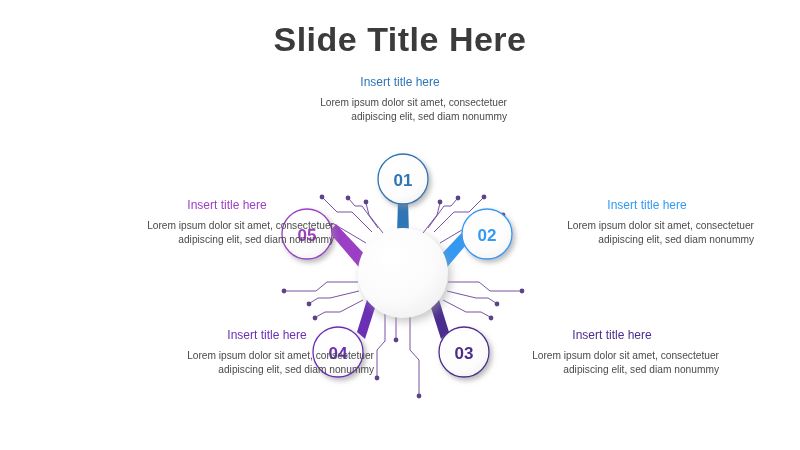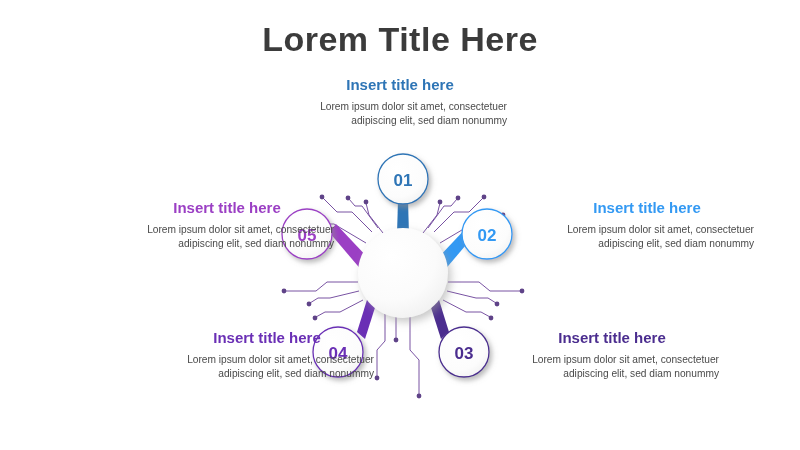--- a/index.html
+++ b/index.html
@@ -27,22 +27,22 @@
     font-weight: bold;
     letter-spacing: 0.5px;
     color: #3b3b3b;
   }
   .block {
     position: absolute;
     width: 214px;
     text-align: center;
   }
   .block-title {
-    font-size: 15px;
-    font-weight: bold;
+    font-size: 12px;
+    font-weight: normal;
     line-height: 1.3;
     margin-bottom: 5px;
   }
   .block-body {
     font-size: 10.2px;
     line-height: 1.45;
     color: #4a4a4a;
     text-align: right;
   }
   #blk-1 { left: 293px; top: 75px; }
@@ -62,21 +62,21 @@
     font-weight: bold;
     text-anchor: middle;
     dominant-baseline: central;
   }
 </style>
 </head>
 <body>
 
 <div id="slide">
 
-  <div id="slide-title">Lorem Title Here</div>
+  <div id="slide-title">Slide Title Here</div>
 
   <svg id="hub-svg" width="800" height="450" viewBox="0 0 800 450">
     <defs>
       <filter id="softShadow" x="-60%" y="-60%" width="220%" height="220%">
         <feDropShadow dx="3" dy="4" stdDeviation="4" flood-color="#9a9a9a" flood-opacity="0.55"></feDropShadow>
       </filter>
       <filter id="nodeShadow" x="-60%" y="-60%" width="220%" height="220%">
         <feDropShadow dx="2.5" dy="3" stdDeviation="2.6" flood-color="#8e8e8e" flood-opacity="0.6"></feDropShadow>
       </filter>
       <radialGradient id="hubGrad" cx="38%" cy="32%" r="78%">

